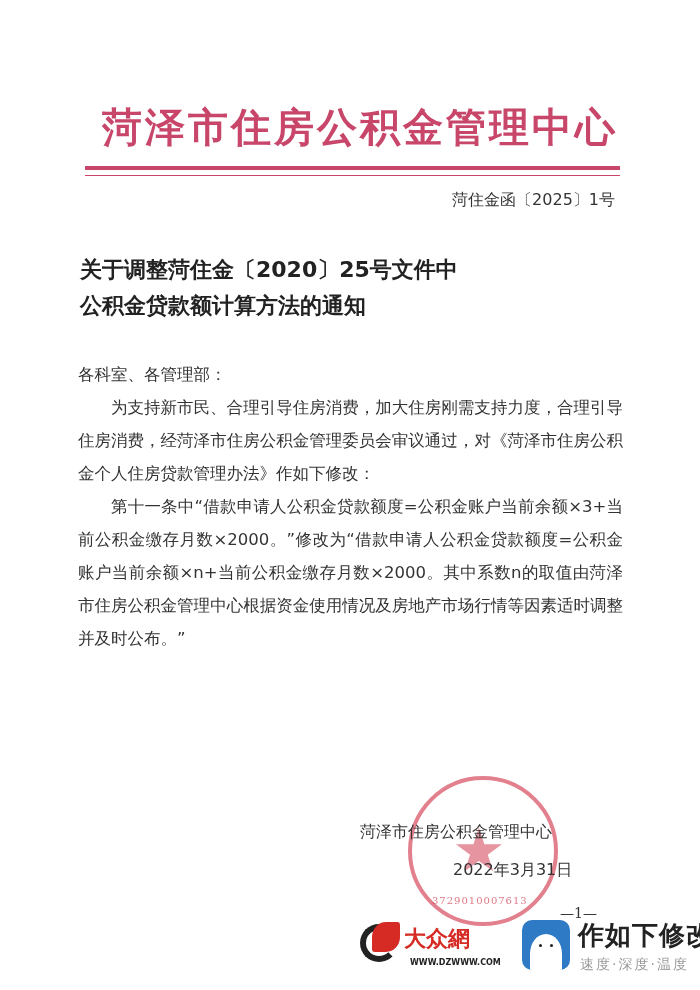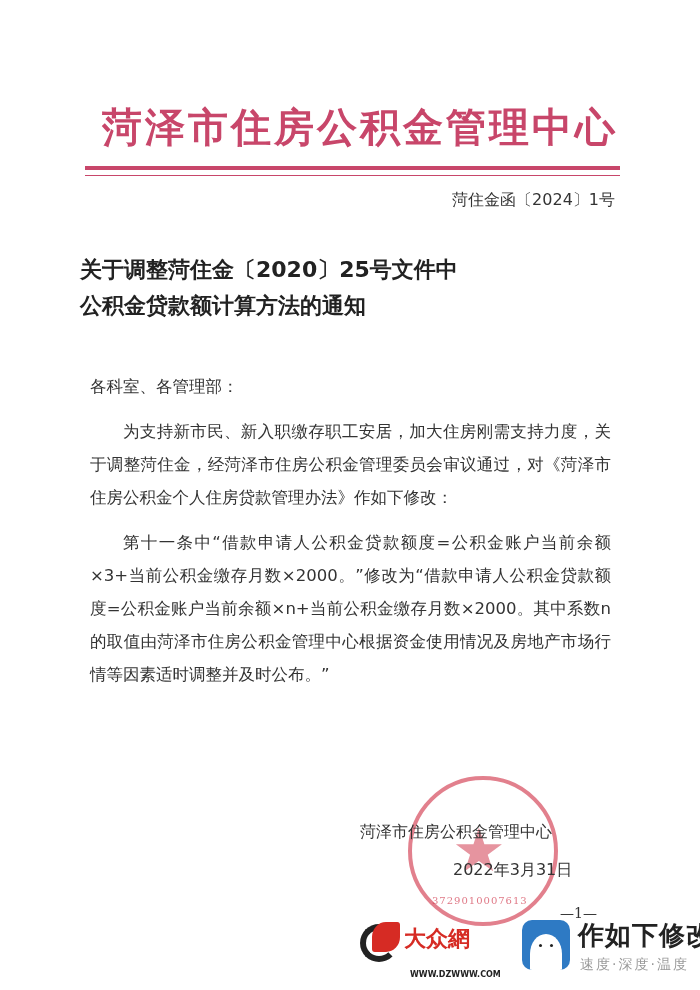--- a/index.html
+++ b/index.html
@@ -3,57 +3,57 @@
 <meta charset="utf-8">
 <style>
   html,body{margin:0;padding:0;background:#fff;}
   body{width:700px;height:990px;position:relative;overflow:hidden;font-family:"DejaVu Serif",serif;color:#2a2a2a;}
   .header-title{position:absolute;left:80px;top:100px;width:560px;text-align:center;font-size:40px;font-weight:bold;color:#c8466a;letter-spacing:3px;font-family:"DejaVu Serif",serif;}
   .rule-thick{position:absolute;left:85px;top:166px;width:535px;height:4px;background:#c8466a;}
   .rule-thin{position:absolute;left:85px;top:175px;width:535px;height:1px;background:#c8466a;}
   .doc-number{position:absolute;left:400px;top:190px;width:215px;text-align:right;font-size:16px;color:#333;font-family:"DejaVu Sans",sans-serif;}
   .title{position:absolute;left:80px;top:252px;width:560px;text-align:left;font-size:22px;font-weight:bold;line-height:36px;color:#222;font-family:"DejaVu Sans",sans-serif;}
   .body{position:absolute;left:78px;top:358px;width:545px;font-size:16.5px;line-height:33px;color:#333;font-family:"DejaVu Sans",sans-serif;}
-  .body p{margin:12px;text-align:justify;}
+  .body p{margin:0;text-align:justify;}
   .indent{text-indent:2em;}
   .sign{position:absolute;left:360px;top:822px;font-size:16px;color:#333;font-family:"DejaVu Sans",sans-serif;}
   .date{position:absolute;left:425px;top:860px;font-size:16px;color:#333;font-family:"DejaVu Sans",sans-serif;margin-left:28px;}
   .page-no{position:absolute;left:560px;top:905px;font-size:14px;color:#333;}
   .seal{position:absolute;left:408px;top:776px;width:150px;height:150px;border:4px solid rgba(210,60,80,0.65);border-radius:50%;box-sizing:border-box;}
   .seal-star{position:absolute;left:40px;top:40px;font-size:60px;color:rgba(210,60,80,0.55);line-height:60px;}
   .seal-num{position:absolute;left:20px;top:115px;font-size:10px;color:rgba(210,60,80,0.7);letter-spacing:1px;}
   .footer{position:absolute;left:350px;top:918px;width:370px;height:60px;}
   .dz-logo{position:absolute;left:10px;top:4px;width:150px;height:50px;}
   .dz-swoosh{position:absolute;left:0;top:2px;width:38px;height:38px;border-radius:50%;border:6px solid #222;border-right-color:transparent;box-sizing:border-box;}
   .dz-flame{position:absolute;left:12px;top:0;width:28px;height:30px;background:#d62b24;border-radius:50% 10% 50% 10%;}
   .dz-text{position:absolute;left:44px;top:2px;font-size:22px;font-weight:bold;color:#d62b24;font-family:"DejaVu Serif",serif;}
-  .dz-url{position:absolute;left:50px;top:36px;font-size:8px;font-weight:bold;color:#222;font-family:"DejaVu Sans",sans-serif;margin-top:12px;}
+  .dz-url{position:absolute;left:50px;top:36px;font-size:8px;font-weight:bold;color:#222;font-family:"DejaVu Sans",sans-serif;}
   .hb-icon{position:absolute;left:172px;top:2px;width:48px;height:50px;background:#2e7ac4;border-radius:10px;overflow:hidden;}
   .hb-seal{position:absolute;left:8px;top:14px;width:32px;height:40px;background:#fff;border-radius:50% 50% 0 0;}
   .hb-eye{position:absolute;width:3px;height:3px;background:#222;border-radius:50%;}
   .hb-text{position:absolute;left:228px;top:0;font-size:26px;font-weight:bold;color:#222;letter-spacing:1px;font-family:"DejaVu Sans",sans-serif;}
   .hb-slogan{position:absolute;left:230px;top:38px;font-size:14px;color:#999;letter-spacing:2px;font-family:"DejaVu Sans",sans-serif;}
 </style>
 </head>
 <body>
 
 <div class="header-title">菏泽市住房公积金管理中心</div>
 <div class="rule-thick"></div>
 <div class="rule-thin"></div>
 
-<div class="doc-number">菏住金函〔2024〕1号</div>
+<div class="doc-number">菏住金函〔2025〕1号</div>
 
 <div class="title">
   <div>关于调整菏住金〔2020〕25号文件中</div>
   <div>公积金贷款额计算方法的通知</div>
 </div>
 
 <div class="body">
   <p>各科室、各管理部：</p>
-  <p class="indent">为支持新市民、新入职缴存职工安居，加大住房刚需支持力度，关于调整菏住金，经菏泽市住房公积金管理委员会审议通过，对《菏泽市住房公积金个人住房贷款管理办法》作如下修改：</p>
+  <p class="indent">为支持新市民、合理引导住房消费，加大住房刚需支持力度，合理引导住房消费，经菏泽市住房公积金管理委员会审议通过，对《菏泽市住房公积金个人住房贷款管理办法》作如下修改：</p>
   <p class="indent">第十一条中“借款申请人公积金贷款额度=公积金账户当前余额×3+当前公积金缴存月数×2000。”修改为“借款申请人公积金贷款额度=公积金账户当前余额×n+当前公积金缴存月数×2000。其中系数n的取值由菏泽市住房公积金管理中心根据资金使用情况及房地产市场行情等因素适时调整并及时公布。”</p>
 </div>
 
 <div class="seal">
   <span class="seal-star">★</span>
   <span class="seal-num">3729010007613</span>
 </div>
 
 <div class="sign">菏泽市住房公积金管理中心</div>
 <div class="date">2022年3月31日</div>

